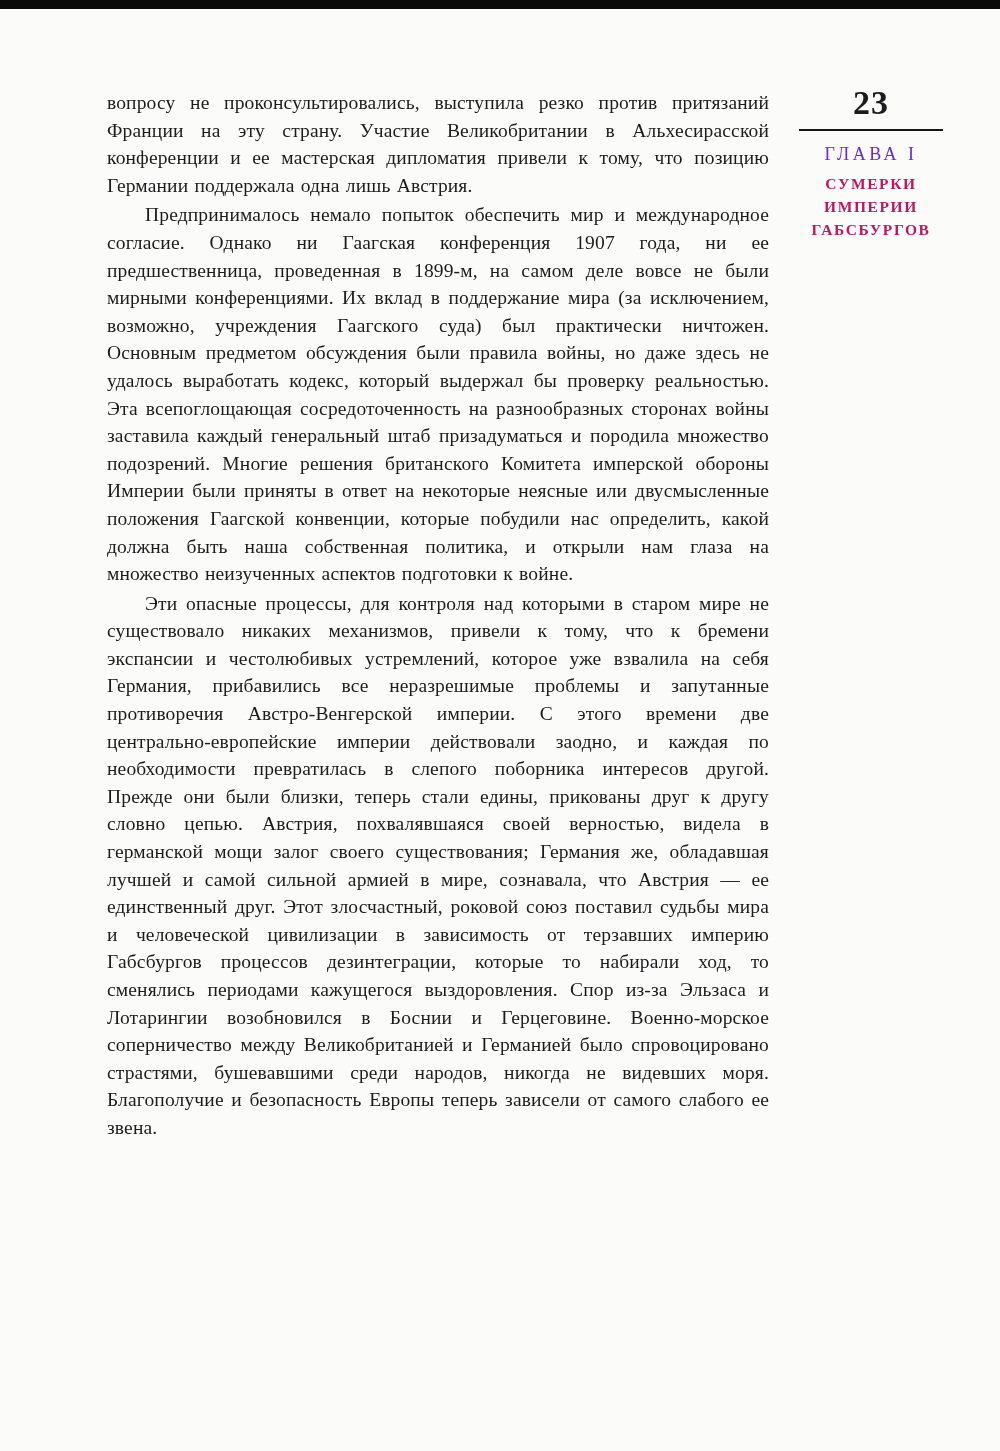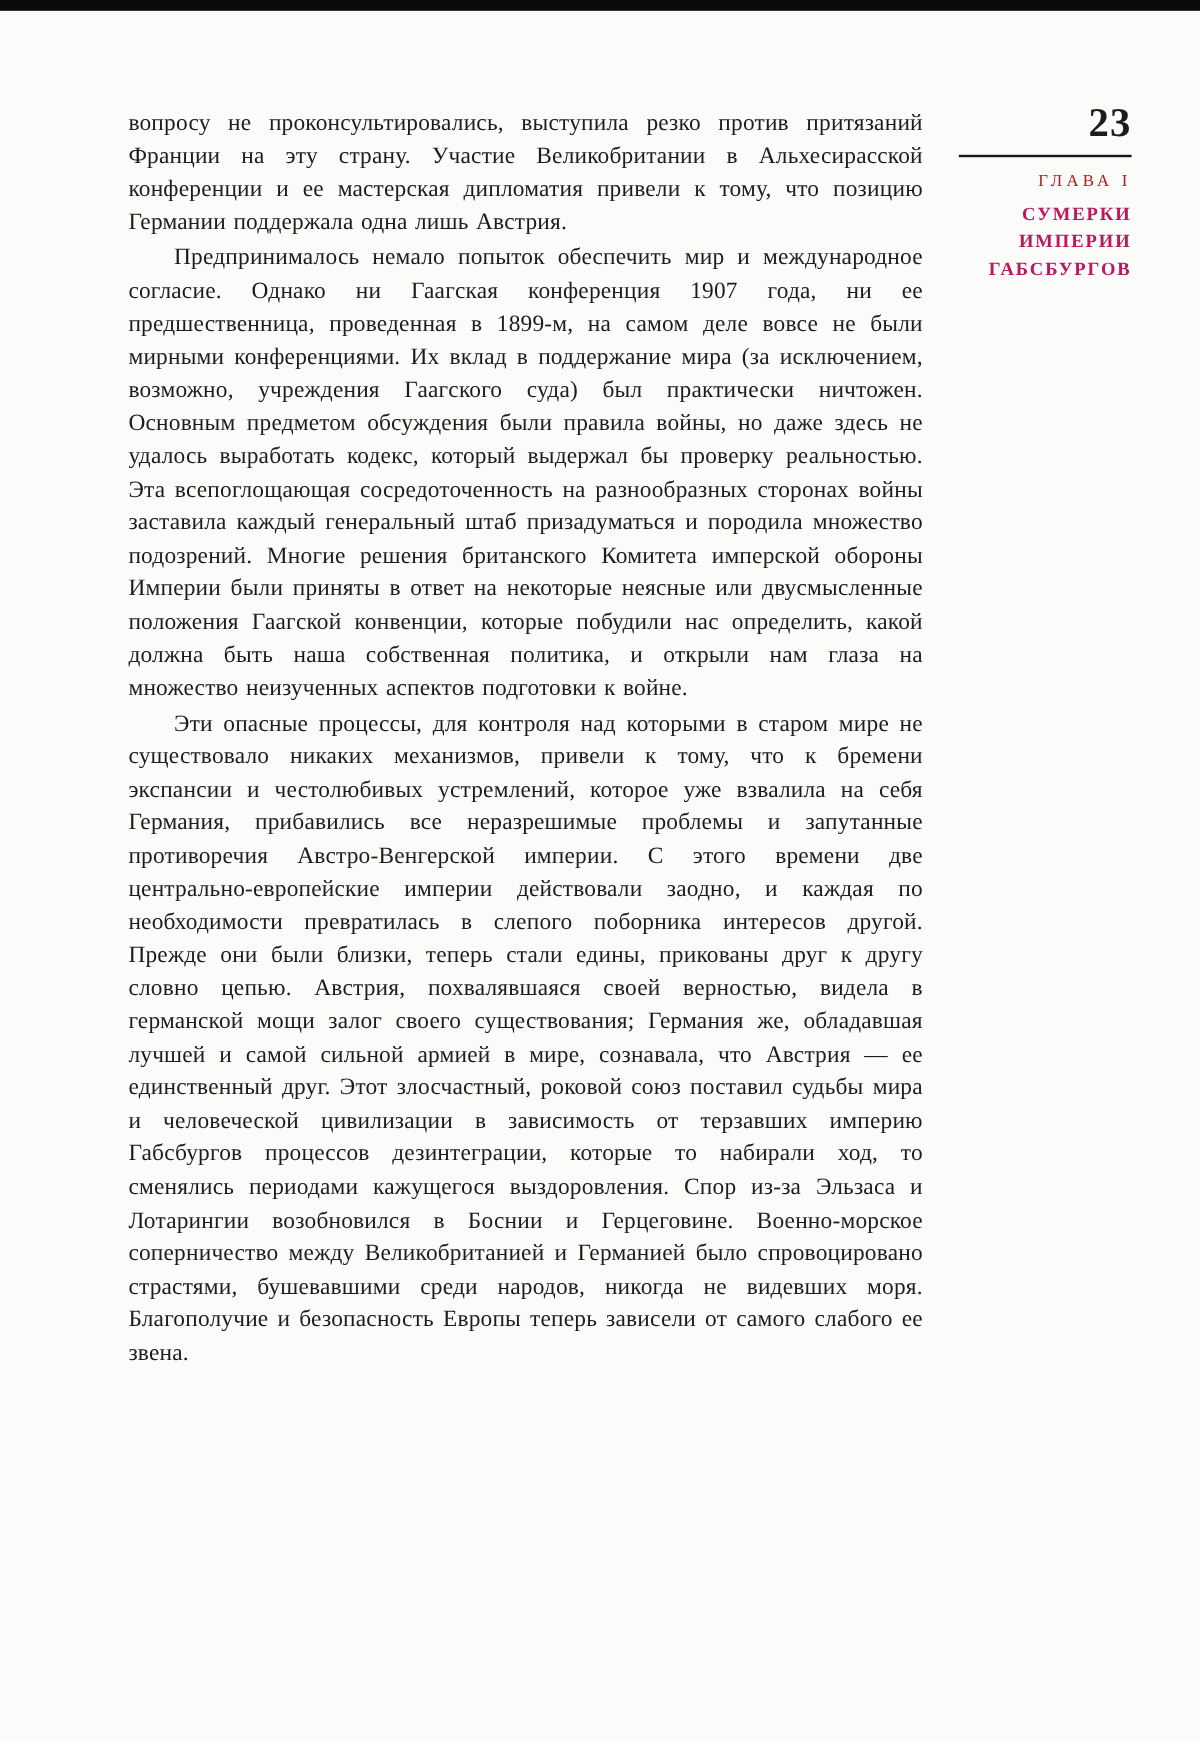--- a/index.html
+++ b/index.html
@@ -42,38 +42,38 @@
     -webkit-hyphens: auto;
   }
   .text-column p.no-indent {
     text-indent: 0;
   }
   .margin-block {
     position: absolute;
     left: 799px;
     top: 84px;
     width: 144px;
-    text-align: right;
+    text-align: center;
   }
   .page-number {
     font-size: 34px;
     font-weight: bold;
     letter-spacing: 1px;
     line-height: 38px;
   }
   .rule {
     height: 2px;
     background: #161616;
     margin: 7px 0 13px 0;
   }
   .chapter-label {
-    font-size: 14px;
+    font-size: 18px;
     letter-spacing: 3.5px;
     margin-bottom: 7px;
-    color: #b91c1c;
+    color: #6d28d9;
   }
   .chapter-title {
     font-size: 15.5px;
     font-weight: bold;
     letter-spacing: 1.6px;
     line-height: 23px;
     color: #be185d;
   }
 </style>
 </head>

